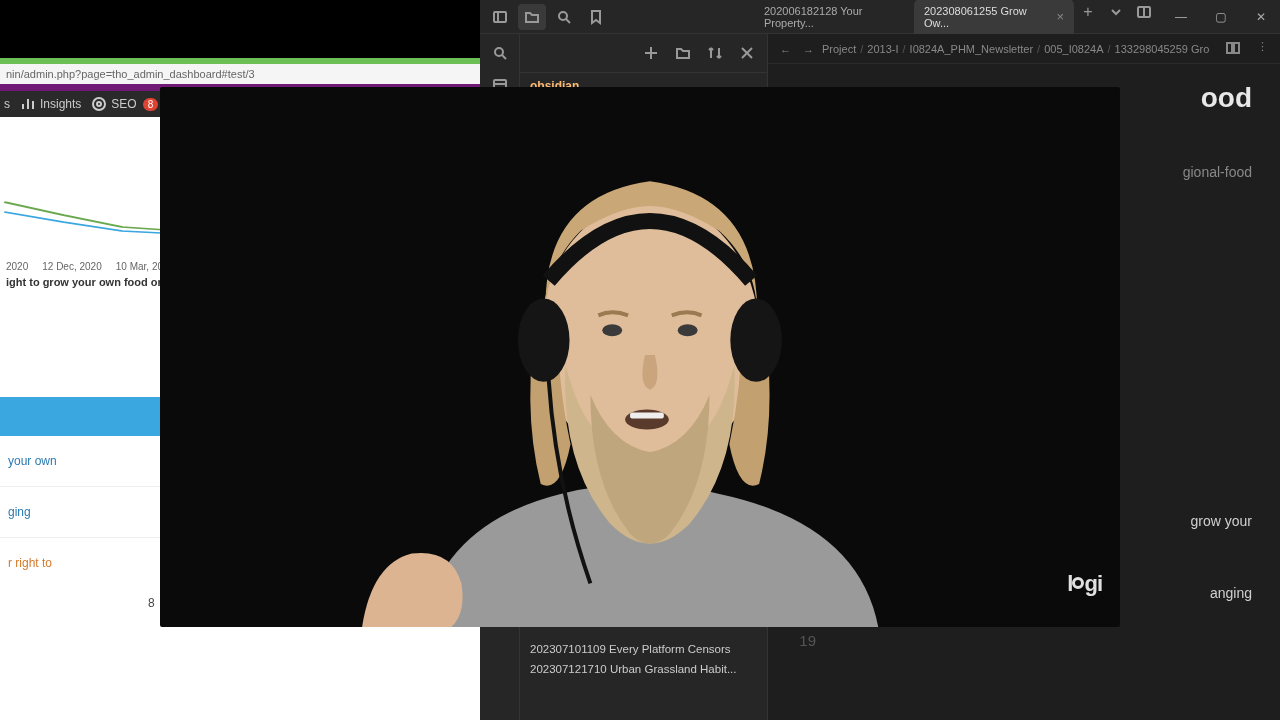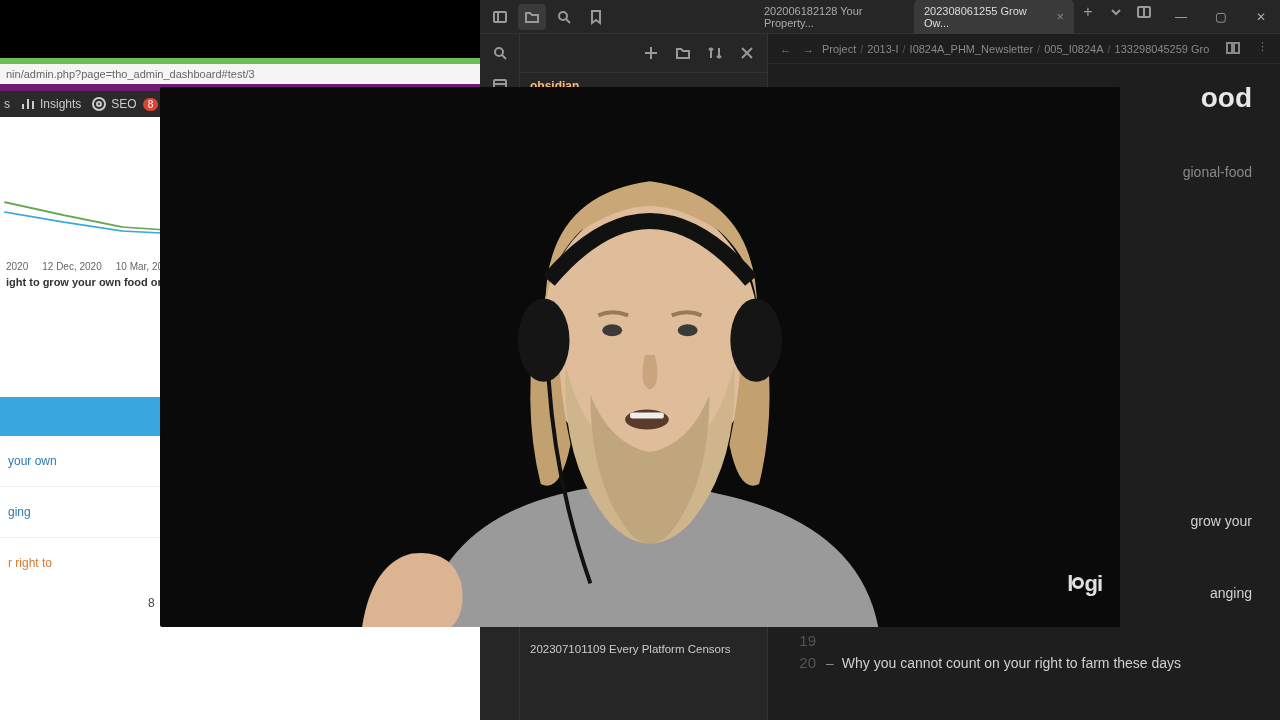--- a/index.html
+++ b/index.html
@@ -223,20 +223,21 @@
         <div class="ob-icon-btn">
             <svg class="i">
               <path d="M3 3l10 10M13 3L3 13"></path>
             </svg>
           </div>
       </div>
       <div class="ob-sidebar-label">obsidian</div>
       <div class="ob-file-list">
         <div style="height:540px"></div>
         <div class="ob-file-item">202307101109 Every Platform Censors</div>
+        <div class="ob-file-item">202307121710 Urban Grassland Habit...</div>
       </div>
     </div>
     <div class="ob-main">
       <div class="ob-breadcrumb">
         <span class="ob-bc-arrow">←</span>
         <span class="ob-bc-arrow">→</span>
         <span class="ob-bc-item">Project</span>
           <span class="ob-bc-sep">/</span>
         <span class="ob-bc-item">2013-I</span>
           <span class="ob-bc-sep">/</span>
@@ -258,24 +259,20 @@
         <div class="ob-tag" style="text-align:right">gional-food</div>
         <div style="height:330px"></div>
         <div class="ob-content" style="text-align:right">grow your</div>
         <div style="height:50px"></div>
         <div class="ob-content" style="text-align:right">anging</div>
         <div class="ob-content">about property rights</div>
         <div class="ob-line">
           <div class="ob-gutter">19</div>
           <div class="ob-content"></div>
         </div>
-        <div class="ob-line">
-          <div class="ob-gutter">20</div>
-          <div class="ob-content"><span class="ob-bullet">–</span><span>Why you cannot count on your right to farm these days</span></div>
-        </div>
       </div>
     </div>
   </div>
 </div>
 
 <div class="webcam">
   <svg viewBox="0 0 960 544">
     <rect width="960" height="544" fill="#0a0a0a"></rect>
 
     <path d="M 260 544 Q 280 440 400 410 Q 480 390 560 410 Q 700 440 720 544 Z" fill="#9a9a9a"></path>

